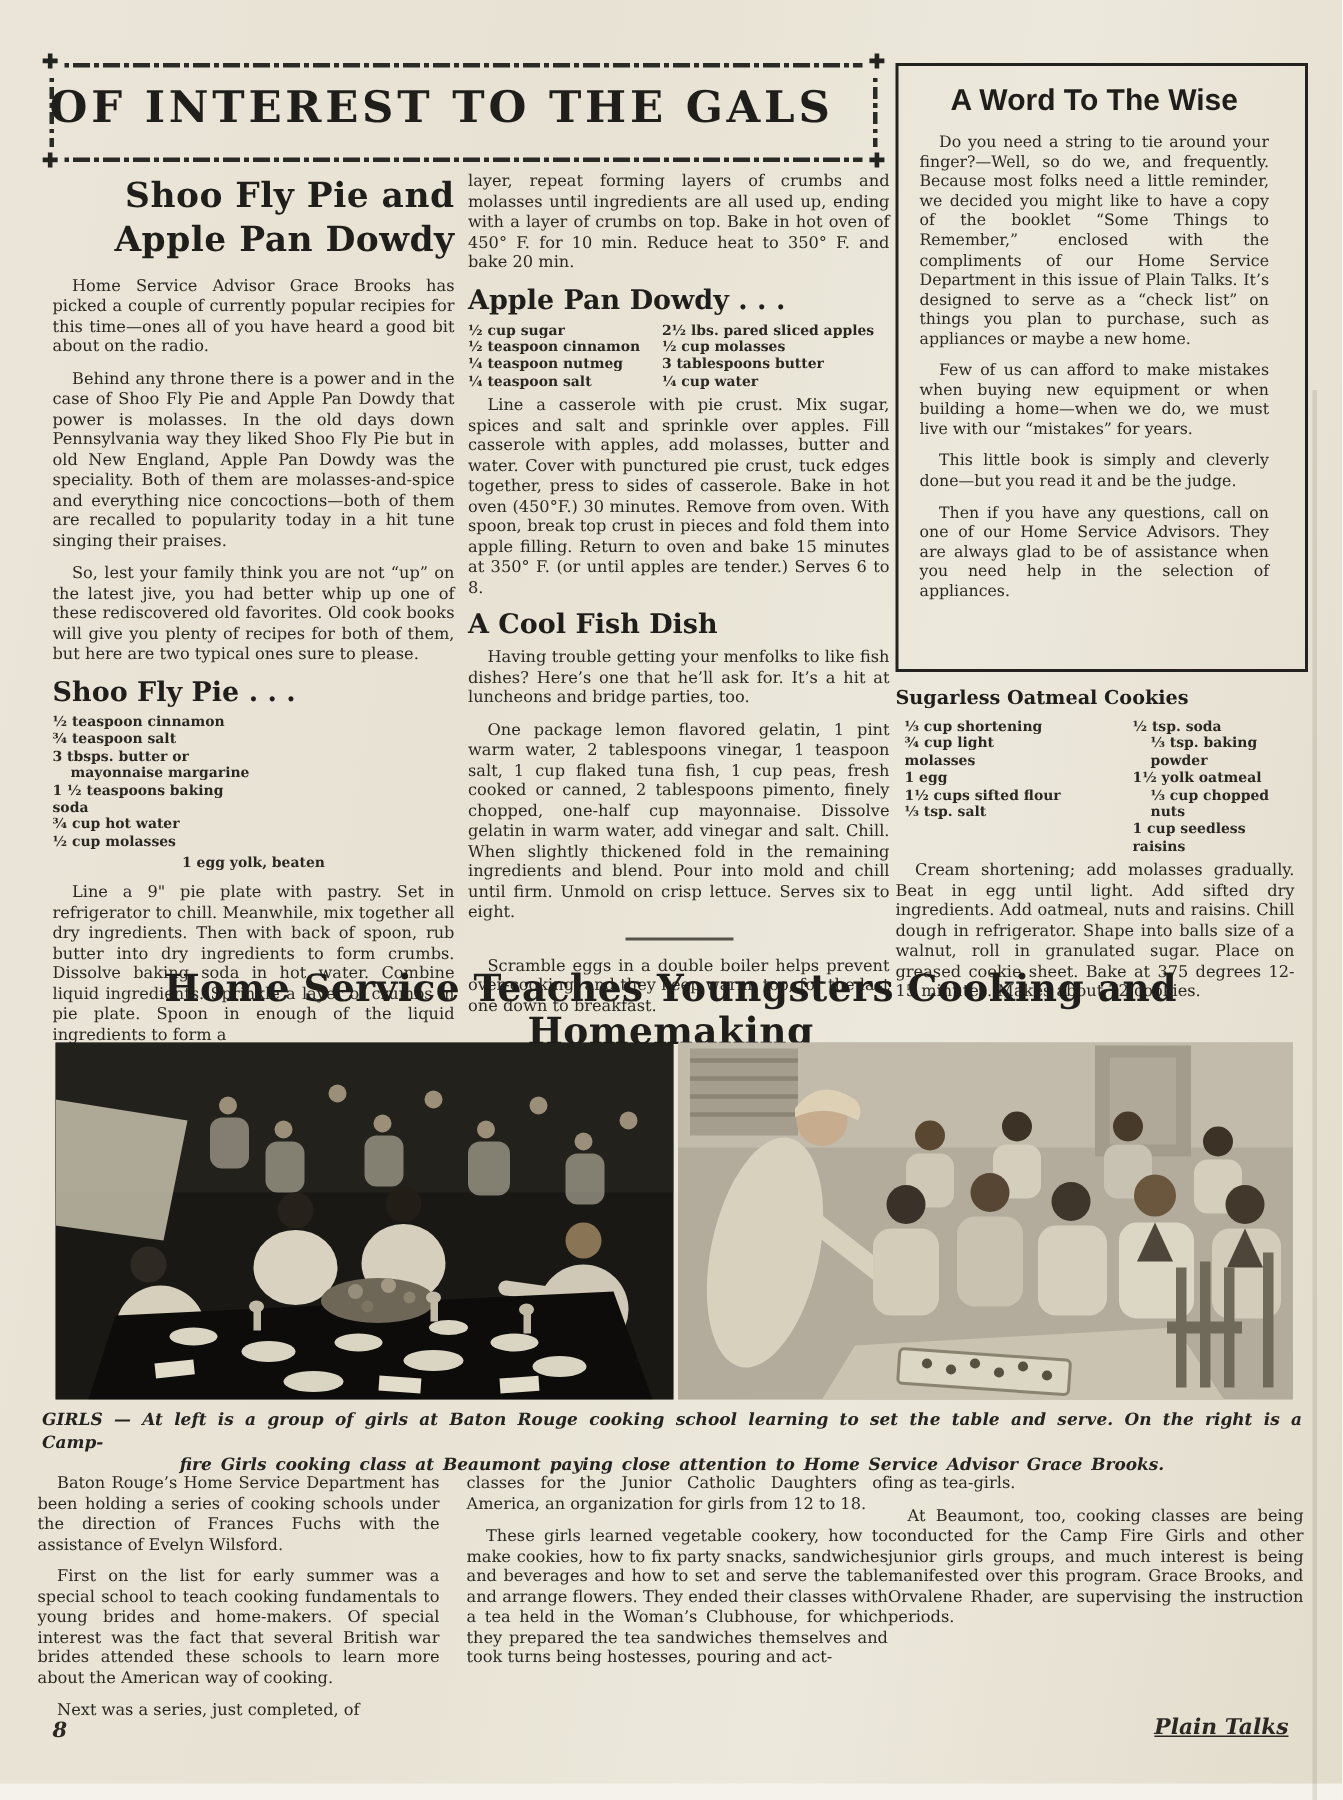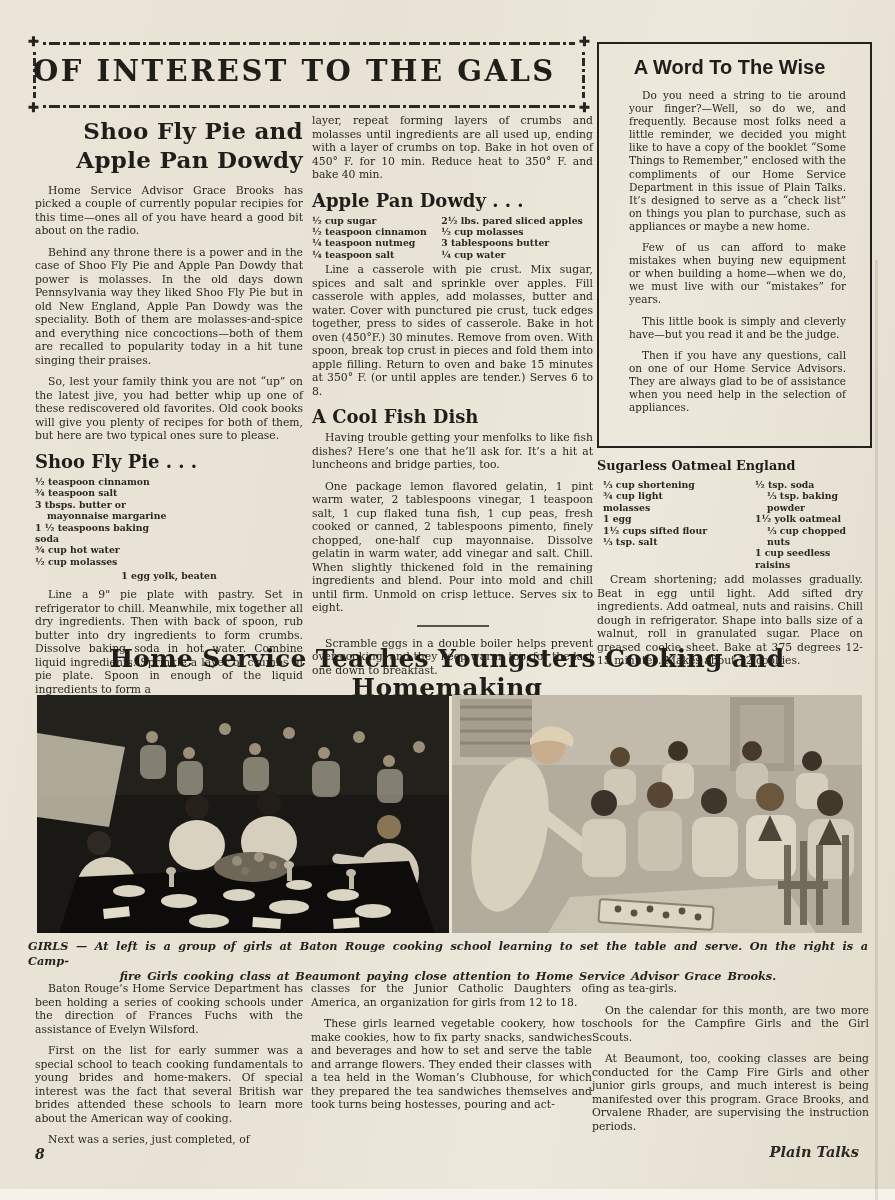--- a/index.html
+++ b/index.html
@@ -37,48 +37,48 @@
   .ingr-col.wide{ width:54%; } .ingr-col.narrow{ width:46%; }
   .ingr-col div.cont{ padding-left:12px; }
   .ingr-center{ text-align:center; font-size:9.3px; font-weight:bold; margin:0 0 7px 0; }
   .divider{ width:72px; height:2px; background:#57534a; margin:10px auto 10px auto; }
 
   
   .wise-box{ position:absolute; left:597px; top:42px; width:233px; height:386px;
     border:2.5px solid #23221e; padding:6px 24px 10px 14px; }
   .wise-title{ text-align:center; font-family:"Liberation Sans", sans-serif; font-weight:bold;
     font-size:20px; margin:6px 0 10px 0; color:#1f1e1a; }
-  .wise-box .para{ font-size:10.5px; line-height:13.1px;margin-left:16px; }
+  .wise-box .para{ font-size:10.5px; line-height:13.1px; }
 
   
   .cookies{ position:absolute; left:597px; top:458px; width:266px; }
   .cookies-h{ font-size:12.8px; font-weight:bold; margin-bottom:6px; color:#1f1e1a; }
   .cookies .ingr{ padding-left:6px;gap:44px; }
 
   
   .feature-headline{ position:absolute; left:35px; top:644px; width:824px; text-align:center;
     font-size:25px; font-weight:bold; color:#1f1e1a; letter-spacing:.3px; }
   .photo{ position:absolute; top:695px; height:238px; overflow:hidden; background:#1a1917; }
   .photo svg{ display:block; }
   .photo-left{ left:37px; width:412px; }
   .photo-right{ left:452px; width:410px; background:#b3ac9d; }
   .caption{ position:absolute; left:28px; top:939px; width:840px; font-weight:bold; font-style:italic;
     font-size:11.3px; line-height:15px; color:#242320; }
   .cap1{ text-align:justify; text-align-last:justify; word-spacing:2.5px; }
   .cap2{ text-align:center; word-spacing:2px; }
 
   
   .bot-col{ position:absolute; top:982px; }
-  .bot-1{ left:35px; width:268px; }
+  .bot-1{ left:25px; width:268px; }
   .bot-2{ left:311px; width:281px; }
   .bot-3{ left:592px; width:277px; }
 
   
   .page-num{ position:absolute; left:35px; top:1146px; font-size:14px; font-weight:bold; font-style:italic; }
-  .brand{ position:absolute; right:36px; top:1143px; font-size:14.5px; font-weight:bold; font-style:italic; }
+  .brand{ position:absolute; right:36px; top:1143px; font-size:14.5px; font-weight:bold; font-style:italic;text-decoration:underline; }
 </style>
 </head>
 <body>
 
 <div class="page">
 
   <div class="masthead">
     <div class="mh-edge top"></div>
     <div class="mh-edge bot"></div>
     <div class="mh-edge v"></div>
@@ -108,21 +108,21 @@
         <div>1 ½ teaspoons baking soda</div>
         <div>¾ cup hot water</div>
         <div>½ cup molasses</div>
       </div>
     </div>
     <div class="ingr-center">1 egg yolk, beaten</div>
     <p class="para">Line a 9" pie plate with pastry. Set in refrigerator to chill. Meanwhile, mix together all dry ingredients. Then with back of spoon, rub butter into dry ingredients to form crumbs. Dissolve baking soda in hot water. Combine liquid ingredients. Sprinkle a layer of crumbs in pie plate. Spoon in enough of the liquid ingredients to form a</p>
   </div>
 
   <div class="col col-mid">
-    <p class="para no-indent">layer, repeat forming layers of crumbs and molasses until ingredients are all used up, ending with a layer of crumbs on top. Bake in hot oven of 450° F. for 10 min. Reduce heat to 350° F. and bake 40 min.</p>
+    <p class="para no-indent">layer, repeat forming layers of crumbs and molasses until ingredients are all used up, ending with a layer of crumbs on top. Bake in hot oven of 450° F. for 10 min. Reduce heat to 350° F. and bake 20 min.</p>
     <div class="recipe-h">Apple Pan Dowdy . . .</div>
     <div class="ingr">
       <div class="ingr-col narrow">
         <div>½ cup sugar</div>
         <div>½ teaspoon cinnamon</div>
         <div>¼ teaspoon nutmeg</div>
         <div>¼ teaspoon salt</div>
       </div>
       <div class="ingr-col wide">
         <div>2½ lbs. pared sliced apples</div>
@@ -136,26 +136,26 @@
     <p class="para">Having trouble getting your menfolks to like fish dishes? Here’s one that he’ll ask for. It’s a hit at luncheons and bridge parties, too.</p>
     <p class="para">One package lemon flavored gelatin, 1 pint warm water, 2 tablespoons vinegar, 1 teaspoon salt, 1 cup flaked tuna fish, 1 cup peas, fresh cooked or canned, 2 tablespoons pimento, finely chopped, one-half cup mayonnaise. Dissolve gelatin in warm water, add vinegar and salt. Chill. When slightly thickened fold in the remaining ingredients and blend. Pour into mold and chill until firm. Unmold on crisp lettuce. Serves six to eight.</p>
     <div class="divider"></div>
     <p class="para">Scramble eggs in a double boiler helps prevent over-cooking, and they keep warm, too, for the last one down to breakfast.</p>
   </div>
 
   <div class="wise-box">
     <div class="wise-title">A Word To The Wise</div>
     <p class="para">Do you need a string to tie around your finger?—Well, so do we, and frequently. Because most folks need a little reminder, we decided you might like to have a copy of the booklet “Some Things to Remember,” enclosed with the compliments of our Home Service Department in this issue of Plain Talks. It’s designed to serve as a “check list” on things you plan to purchase, such as appliances or maybe a new home.</p>
     <p class="para">Few of us can afford to make mistakes when buying new equipment or when building a home—when we do, we must live with our “mistakes” for years.</p>
-    <p class="para">This little book is simply and cleverly have—but you read it and be the judge.</p>
+    <p class="para">This little book is simply and cleverly done—but you read it and be the judge.</p>
     <p class="para">Then if you have any questions, call on one of our Home Service Advisors. They are always glad to be of assistance when you need help in the selection of appliances.</p>
   </div>
 
   <div class="cookies">
-    <div class="cookies-h">Sugarless Oatmeal England</div>
+    <div class="cookies-h">Sugarless Oatmeal Cookies</div>
     <div class="ingr">
       <div class="ingr-col">
         <div>⅓ cup shortening</div>
         <div>¾ cup light molasses</div>
         <div>1 egg</div>
         <div>1½ cups sifted flour</div>
         <div>⅓ tsp. salt</div>
       </div>
       <div class="ingr-col">
         <div>½ tsp. soda</div>
@@ -305,21 +305,20 @@
     <p class="para">Baton Rouge’s Home Service Department has been holding a series of cooking schools under the direction of Frances Fuchs with the assistance of Evelyn Wilsford.</p>
     <p class="para">First on the list for early summer was a special school to teach cooking fundamentals to young brides and home-makers. Of special interest was the fact that several British war brides attended these schools to learn more about the American way of cooking.</p>
     <p class="para">Next was a series, just completed, of</p>
   </div>
   <div class="bot-col bot-2">
     <p class="para no-indent">classes for the Junior Catholic Daughters of America, an organization for girls from 12 to 18.</p>
     <p class="para">These girls learned vegetable cookery, how to make cookies, how to fix party snacks, sandwiches and beverages and how to set and serve the table and arrange flowers. They ended their classes with a tea held in the Woman’s Clubhouse, for which they prepared the tea sandwiches themselves and took turns being hostesses, pouring and act-</p>
   </div>
   <div class="bot-col bot-3">
     <p class="para no-indent">ing as tea-girls.</p>
-    <p class="para">On the calendar for this month, are two more schools for the Campfire Girls and the Girl Scouts.</p>
     <p class="para">At Beaumont, too, cooking classes are being conducted for the Camp Fire Girls and other junior girls groups, and much interest is being manifested over this program. Grace Brooks, and Orvalene Rhader, are supervising the instruction periods.</p>
   </div>
 
   <div class="page-num">8</div>
   <div class="brand">Plain Talks</div>
 
   <div class="bottom-strip"></div>
 </div>
 
 </body></html>

